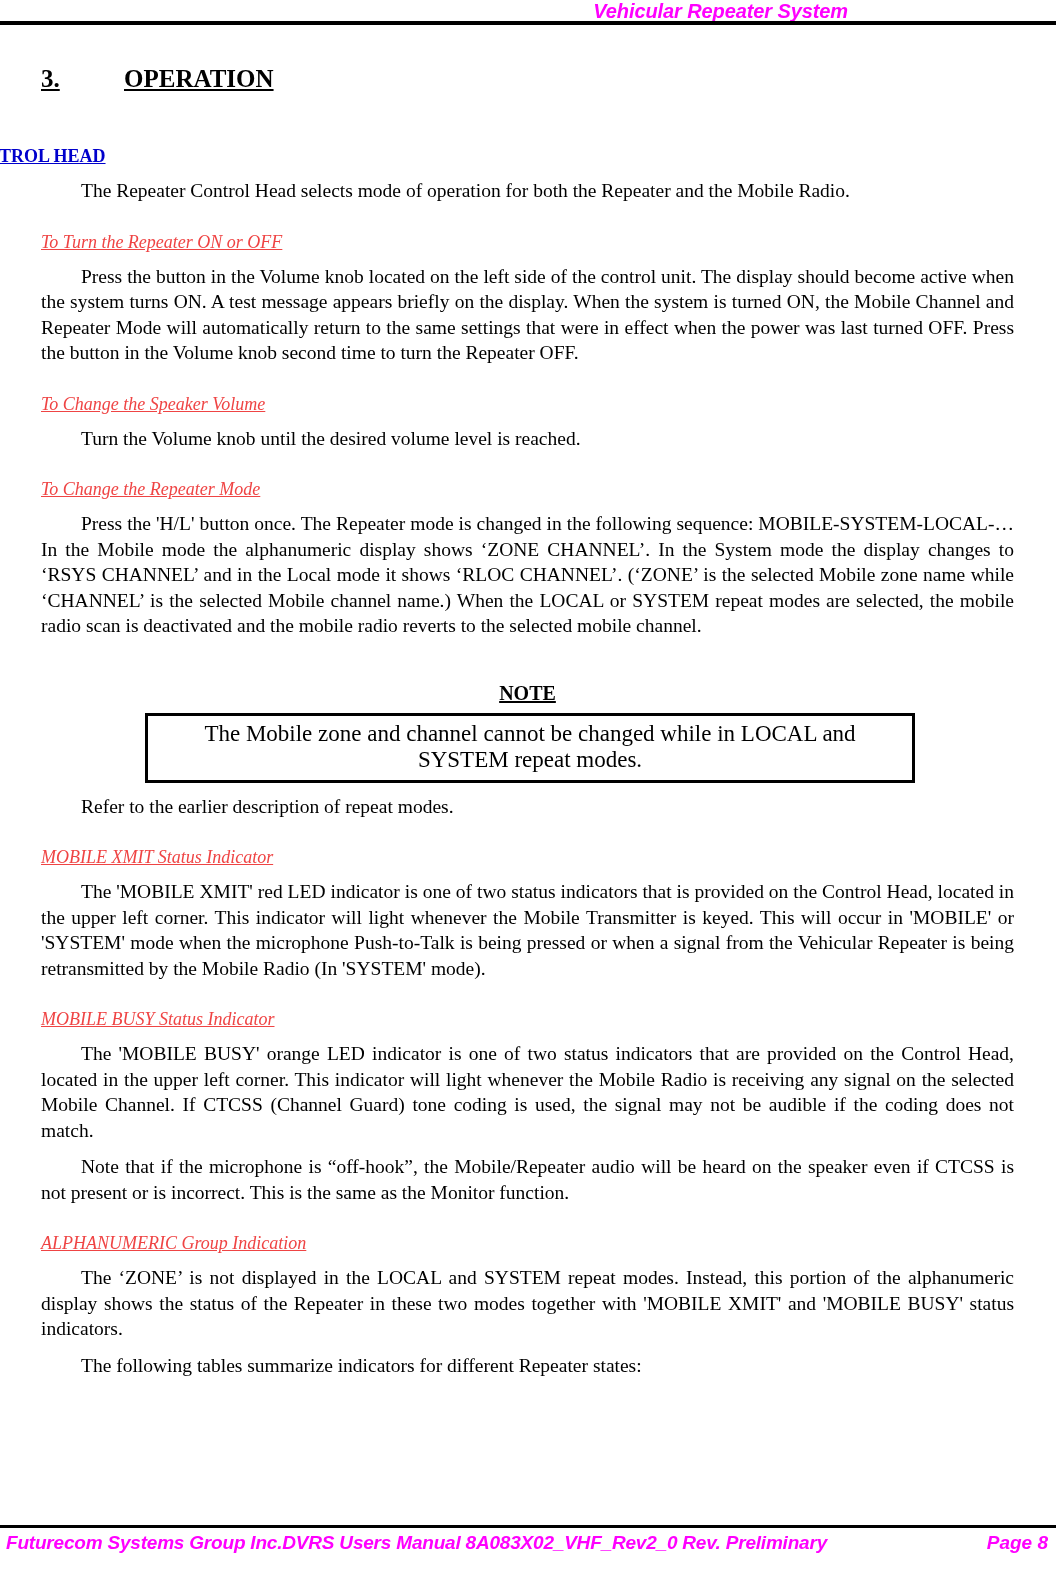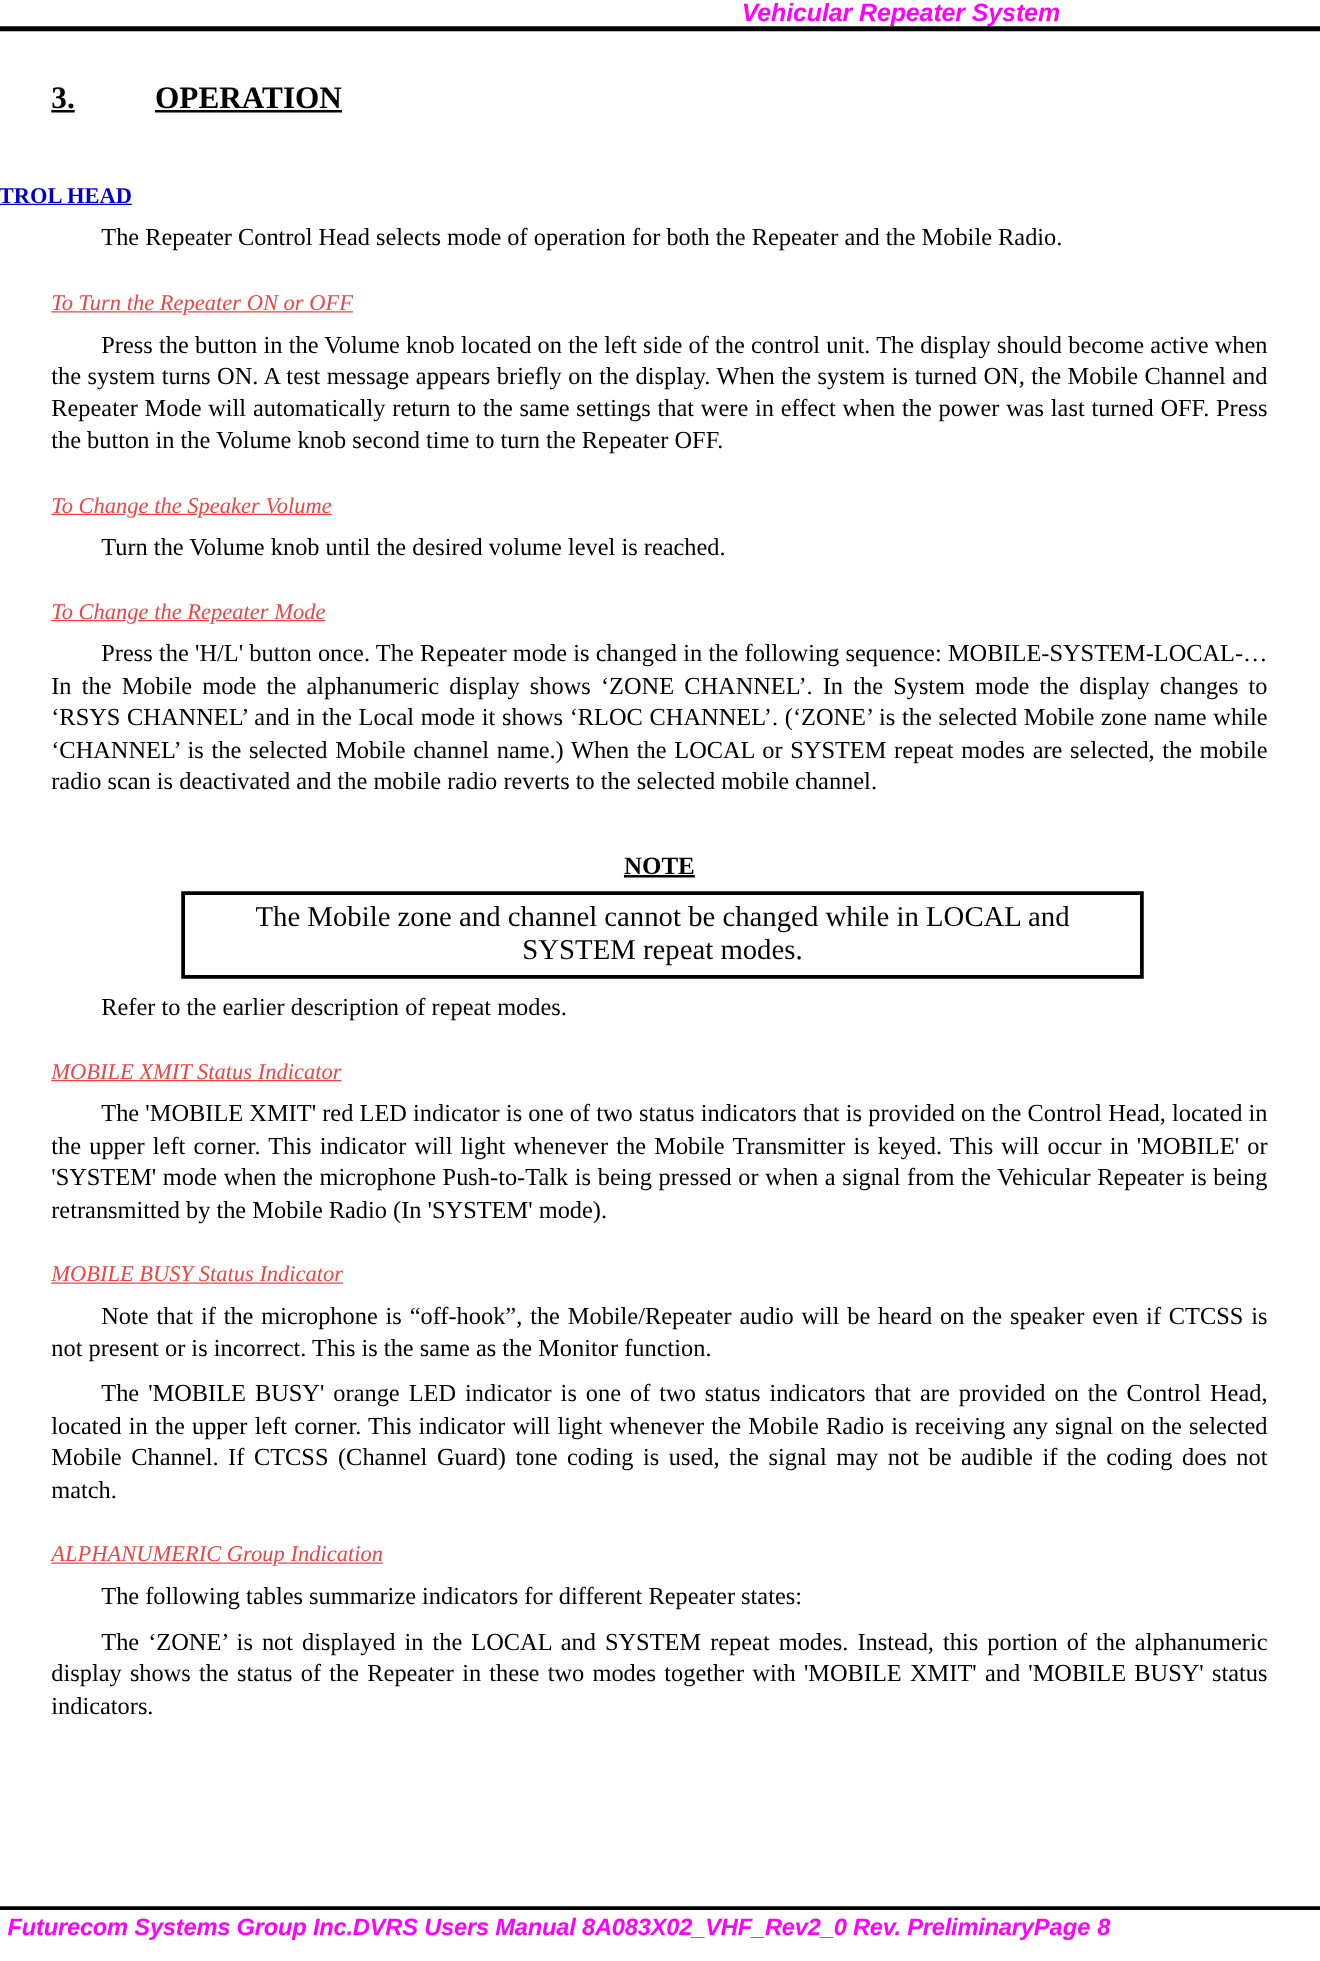--- a/index.html
+++ b/index.html
@@ -163,21 +163,21 @@
     width: 1056px;
     height: 3px;
     background: #000000;
   }
   .footer-inner {
     position: absolute;
     left: 6px;
     right: 6px;
     top: 6px;
     display: flex;
-    justify-content: flex-start;
+    justify-content: space-between;
     align-items: baseline;
     font-family: "Liberation Sans", "DejaVu Sans", sans-serif;
     font-style: italic;
     font-weight: bold;
     font-size: 19px;
     line-height: 24px;
     color: #ff00ff;
     white-space: nowrap;
   }
   .footer-left { letter-spacing: -0.2px; }
@@ -229,28 +229,28 @@
     <p class="body">Refer to the earlier description of repeat modes.</p>
 
     <div class="topic-wrap">
       <span class="topic-heading">MOBILE XMIT Status Indicator</span>
     </div>
     <p class="body">The 'MOBILE XMIT' red LED indicator is one of two status indicators that is provided on the Control Head, located in the upper left corner. This indicator will light whenever the Mobile Transmitter is keyed. This will occur in 'MOBILE' or 'SYSTEM' mode when the microphone Push-to-Talk is being pressed or when a signal from the Vehicular Repeater is being retransmitted by the Mobile Radio (In 'SYSTEM' mode).</p>
 
     <div class="topic-wrap">
       <span class="topic-heading">MOBILE BUSY Status Indicator</span>
     </div>
+    <p class="body">The 'MOBILE BUSY' orange LED indicator is one of two status indicators that are provided on the Control Head, located in the upper left corner. This indicator will light whenever the Mobile Radio is receiving any signal on the selected Mobile Channel. If CTCSS (Channel Guard) tone coding is used, the signal may not be audible if the coding does not match.</p>
     <p class="body">Note that if the microphone is “off-hook”, the Mobile/Repeater audio will be heard on the speaker even if CTCSS is not present or is incorrect. This is the same as the Monitor function.</p>
-    <p class="body">The 'MOBILE BUSY' orange LED indicator is one of two status indicators that are provided on the Control Head, located in the upper left corner. This indicator will light whenever the Mobile Radio is receiving any signal on the selected Mobile Channel. If CTCSS (Channel Guard) tone coding is used, the signal may not be audible if the coding does not match.</p>
 
     <div class="topic-wrap">
       <span class="topic-heading">ALPHANUMERIC Group Indication</span>
     </div>
+    <p class="body">The ‘ZONE’ is not displayed in the LOCAL and SYSTEM repeat modes. Instead, this portion of the alphanumeric display shows the status of the Repeater in these two modes together with 'MOBILE XMIT' and 'MOBILE BUSY' status indicators.</p>
     <p class="body">The following tables summarize indicators for different Repeater states:</p>
-    <p class="body">The ‘ZONE’ is not displayed in the LOCAL and SYSTEM repeat modes. Instead, this portion of the alphanumeric display shows the status of the Repeater in these two modes together with 'MOBILE XMIT' and 'MOBILE BUSY' status indicators.</p>
 
   </div>
 
   <div class="page-footer">
     <div class="footer-rule"></div>
     <div class="footer-inner">
       <span class="footer-left">Futurecom Systems Group Inc.DVRS Users Manual 8A083X02_VHF_Rev2_0 Rev. Preliminary</span>
       <span class="footer-right">Page 8</span>
     </div>
   </div>

